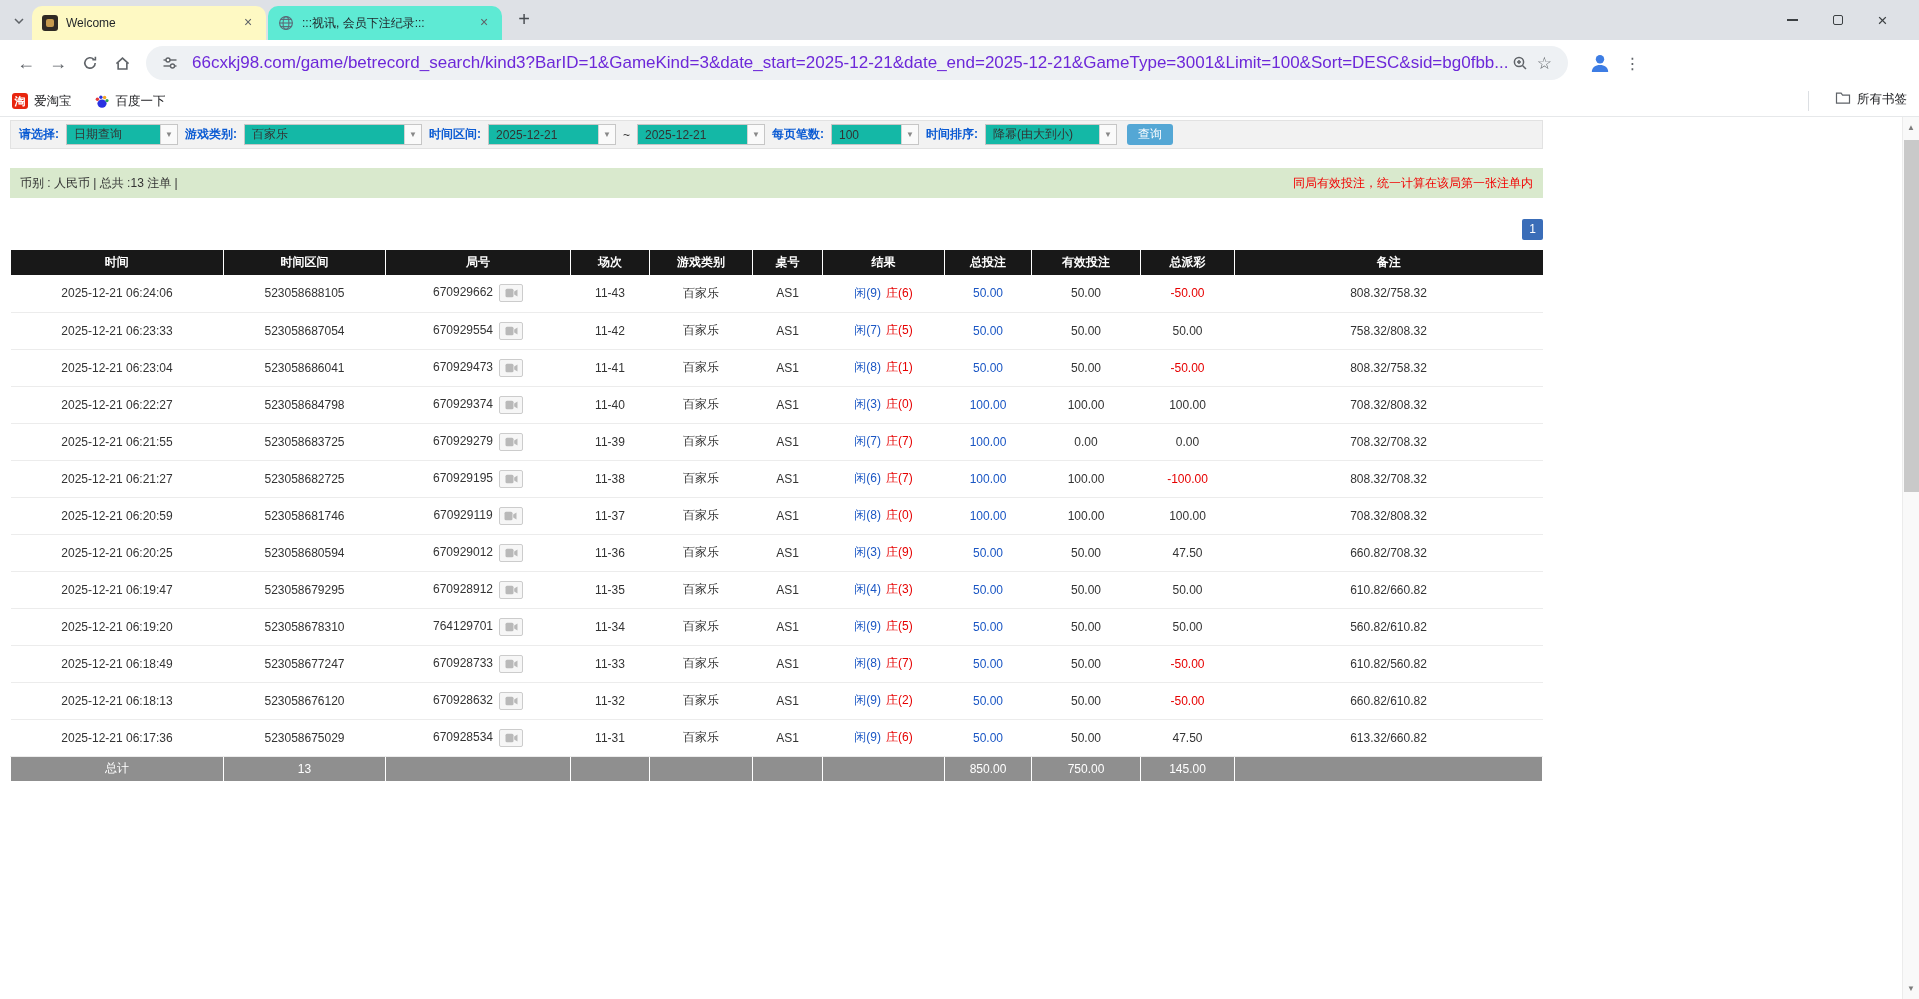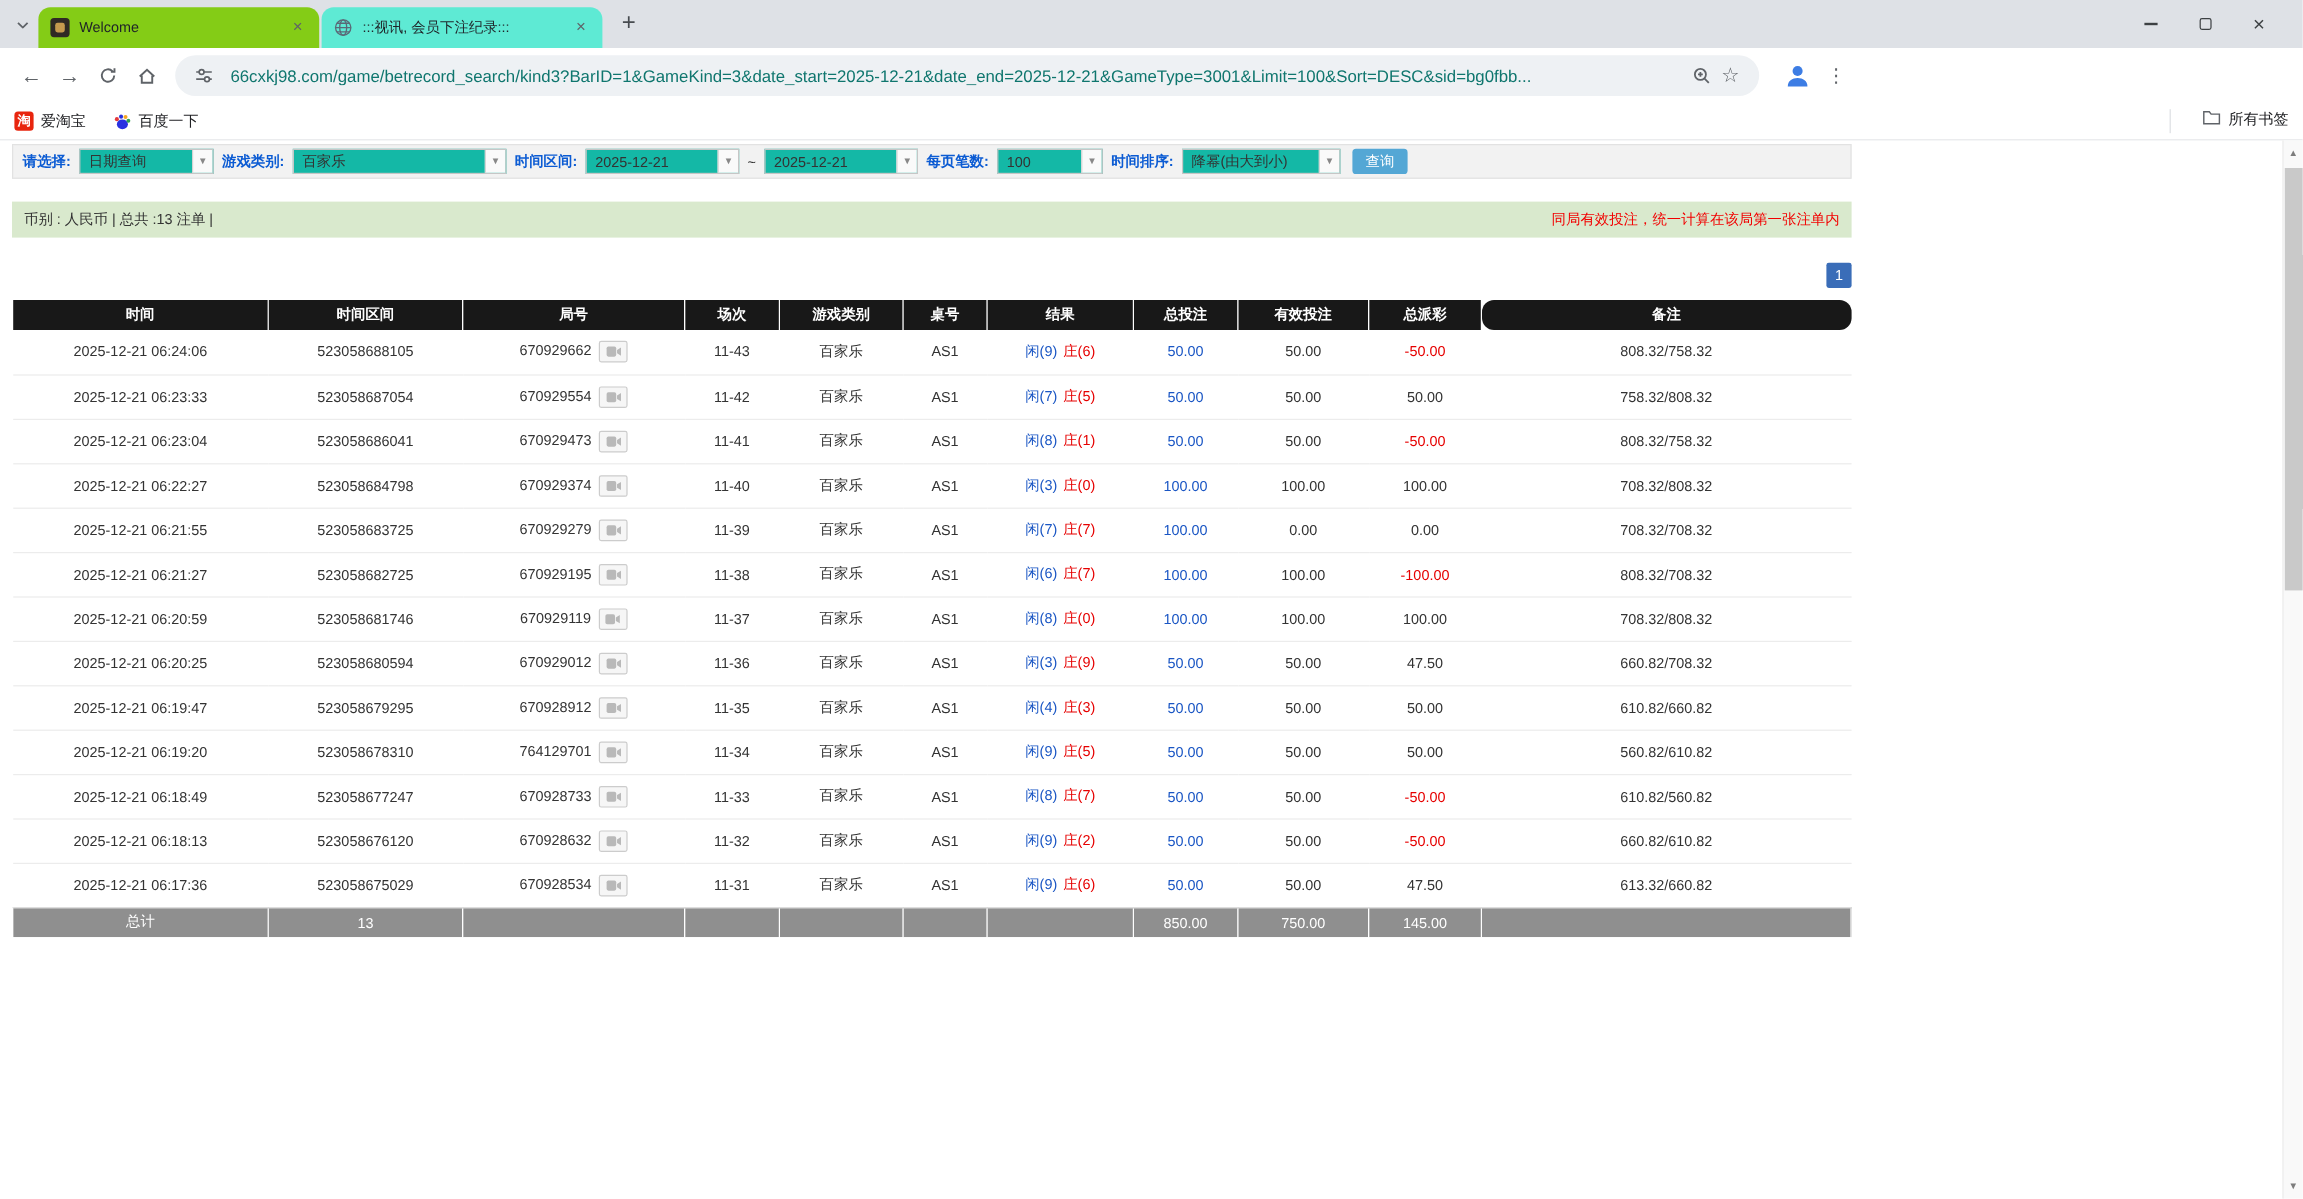--- a/index.html
+++ b/index.html
@@ -4,38 +4,38 @@
 <style>
   * { box-sizing:border-box; margin:0; padding:0; }
   html,body { width:1919px; height:999px; }
   body { font-family:"Liberation Sans","DejaVu Sans",sans-serif; background:#fff; position:relative; overflow:hidden; }
 
   
   .tabstrip { height:40px; background:#dee1e6; display:flex; align-items:flex-end; padding-left:6px; position:relative; }
   .chevron-btn { width:22px; height:30px; margin:0 2px 4px 2px; display:flex; align-items:center; justify-content:center; border-radius:6px; }
   .tab { width:234px; height:34px; display:flex; align-items:center; padding:0 10px; border-radius:10px 10px 0 0; margin-right:2px; }
   .tab.active { background:#5eead4; }
-  .tab.inactive { background:#84cc16; }
+  .tab.inactive { background:#fef9c3; }
   .favicon { width:16px; height:16px; margin-right:8px; flex:0 0 16px; display:flex; }
   .fav-welcome { background:#2f2a24; border-radius:3px; position:relative; }
   .fav-welcome::after { content:""; position:absolute; left:4px; top:4px; width:8px; height:8px; background:#c59a4e; border-radius:2px; }
   .tab-title { flex:1; font-size:12px; color:#1f2328; white-space:nowrap; overflow:hidden; }
   .tab-close { width:16px; height:16px; line-height:15px; text-align:center; border-radius:50%; color:#5f6368; font-size:14px; flex:0 0 16px; }
   .newtab-btn { width:28px; height:28px; margin:0 0 6px 6px; font-size:20px; line-height:26px; text-align:center; color:#474b50; border-radius:50%; }
   .win-controls { position:absolute; right:14px; top:0; height:40px; display:flex; align-items:center; }
   .win-btn { width:45px; height:40px; display:flex; align-items:center; justify-content:center; }
   .glyph-min { width:11px; height:2px; background:#3c4043; }
   .glyph-max { width:10px; height:10px; border:1.5px solid #3c4043; border-radius:2px; }
   .glyph-close { font-size:17px; color:#3c4043; line-height:1; }
 
   
   .toolbar { height:46px; background:#fff; display:flex; align-items:center; padding:0 10px; }
   .tool-btn { width:32px; height:32px; display:flex; align-items:center; justify-content:center; color:#5f6368; font-size:18px; border-radius:50%; flex:0 0 32px; }
   .urlbar { height:34px; flex:0 0 1320px; background:#eef1f4; border-radius:17px; display:flex; align-items:center; padding:0 12px; margin:0 8px; }
-  .url-text { flex:1; font-size:14px; color:#0f766e; white-space:nowrap; overflow:hidden; margin-left:10px; }
+  .url-text { flex:1; font-size:17px; color:#6d28d9; white-space:nowrap; overflow:hidden; margin-left:10px; }
   .url-icon { width:24px; height:24px; display:flex; align-items:center; justify-content:center; flex:0 0 24px; }
   .star { font-size:17px; color:#5f6368; }
   .avatar { width:28px; height:28px; border-radius:50%; display:flex; align-items:center; justify-content:center; margin-left:10px; overflow:hidden; }
   .kebab { font-size:16px; color:#5f6368; width:24px; text-align:center; margin-left:6px; }
 
   
   .bookmarks { height:31px; background:#fff; border-bottom:1px solid #e6e8ea; display:flex; align-items:center; padding:0 12px; font-size:12.5px; color:#202124; }
   .bm-item { display:flex; align-items:center; margin-right:22px; }
   .bm-label { margin-left:6px; }
   .icon-taobao { width:16px; height:16px; background:#e8250e; color:#fff; border-radius:3px; font-size:11px; line-height:16px; text-align:center; font-weight:bold; }
@@ -55,21 +55,21 @@
   .greenbar { margin-top:19px; height:30px; background:#d9e9cd; display:flex; align-items:center; justify-content:space-between; padding:0 10px; }
   .green-left { color:#333; }
   .green-right { color:#f20000; }
 
   .pagination { margin-top:21px; text-align:right; height:21px; }
   .page-btn { display:inline-block; min-width:21px; height:21px; line-height:21px; background:#3a6db8; color:#fff; text-align:center; border-radius:2px; font-size:12px; }
 
   table.records { margin-top:10px; width:1533px; border-collapse:collapse; table-layout:fixed; text-align:center; font-size:12px; }
   .c1{width:213px}.c2{width:162px}.c3{width:185px}.c4{width:79px}.c5{width:103px}.c6{width:70px}.c7{width:122px}.c8{width:87px}.c9{width:109px}.c10{width:94px}
   thead th { background:#181818; color:#fff; height:25px; font-weight:bold; border-right:1px solid #fff; }
-  thead th:last-child { border-right:none;border-radius:10px; }
+  thead th:last-child { border-right:none; }
   tbody td { height:37px; border-bottom:1px solid #ececec; color:#333; white-space:nowrap; overflow:hidden; }
   .blue { color:#1a56c4; }
   .player { color:#1a56c4; margin-right:5px; }
   .banker { color:#e60000; }
   .neg { color:#e60000; }
   .cam-btn { display:inline-flex; align-items:center; justify-content:center; width:24px; height:18px; border:1px solid #ccc; background:#f6f6f6; border-radius:2px; margin-left:6px; vertical-align:middle; }
   tfoot td { background:#8f8f8f; color:#fff; height:25px; border:1px solid #fff; }
 
   
   .scrollbar { position:absolute; top:117px; right:0; width:17px; height:882px; background:#f9f9f9; border-left:1px solid #ececec; }

